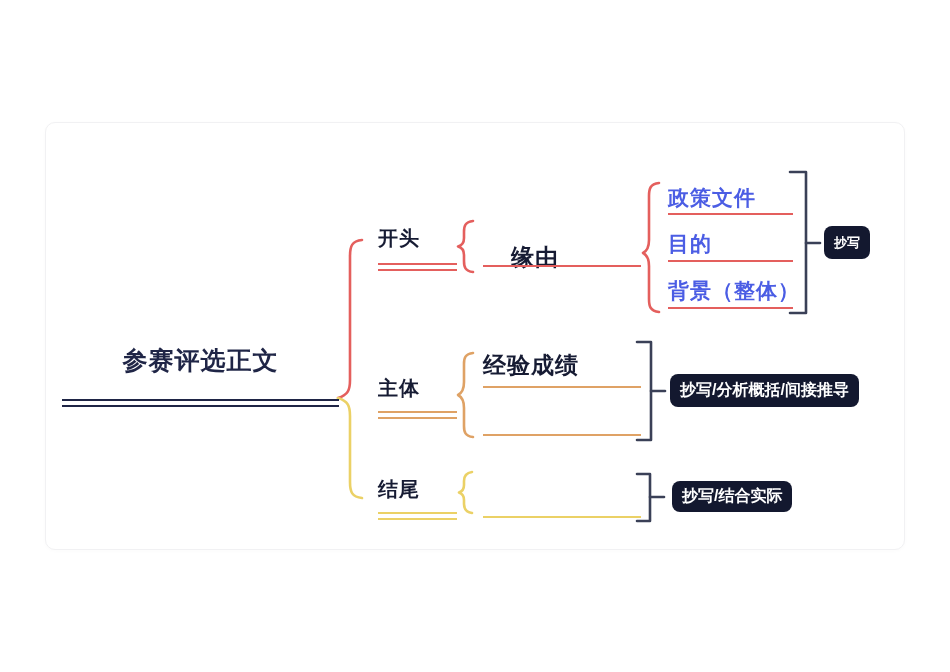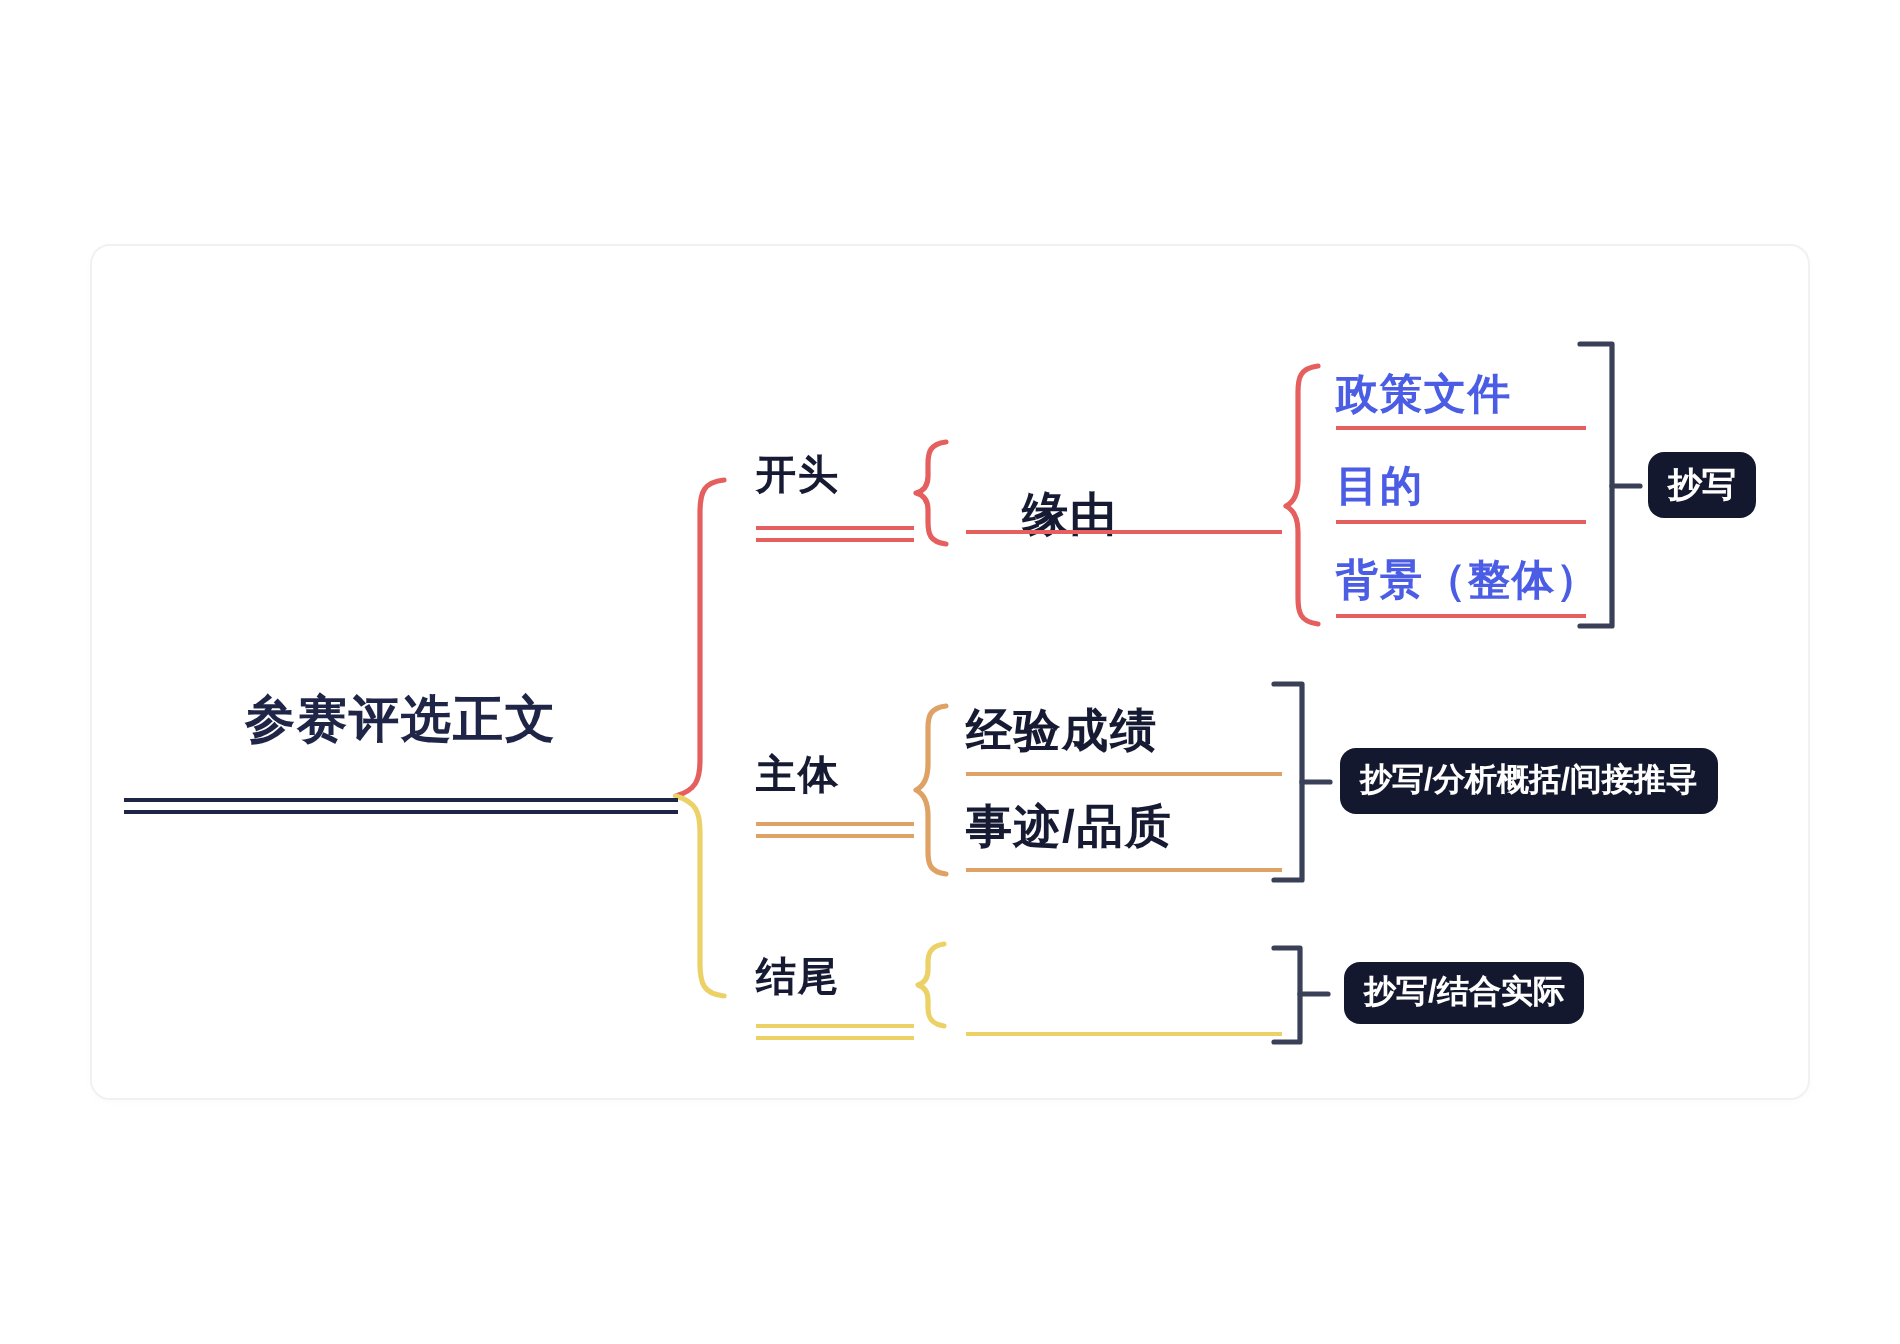--- a/index.html
+++ b/index.html
@@ -82,29 +82,28 @@
 
   <div class="label detail-label" style="left:668px;top:186px;">政策文件</div>
   <div class="uline c-red" style="left:668px;top:213px;width:125px;"></div>
 
   <div class="label detail-label" style="left:668px;top:232px;">目的</div>
   <div class="uline c-red" style="left:668px;top:260px;width:125px;"></div>
 
   <div class="label detail-label" style="left:668px;top:279px;">背景（整体）</div>
   <div class="uline c-red" style="left:668px;top:307px;width:125px;"></div>
 
-  <div class="badge" style="left:824px;top:226px;height:33px;font-size:17px;">抄写</div>
+  <div class="badge" style="left:824px;top:226px;height:33px;font-size:13px;">抄写</div>
 
   <div class="label branch-label" style="left:378px;top:377px;">主体</div>
   <div class="uline uline-double c-orange" style="left:378px;top:411px;width:79px;"></div>
 
   <div class="label sub-label" style="left:483px;top:352px;">经验成绩</div>
   <div class="uline c-orange" style="left:483px;top:386px;width:158px;"></div>
 
-  <div class="label sub-label" style="left:483px;top:400px;">事迹/品质</div>
   <div class="uline c-orange" style="left:483px;top:434px;width:158px;"></div>
 
   <div class="badge" style="left:670px;top:374px;height:33px;font-size:16px;">抄写/分析概括/间接推导</div>
 
   <div class="label branch-label" style="left:378px;top:478px;">结尾</div>
   <div class="uline uline-double c-yellow" style="left:378px;top:512px;width:79px;"></div>
 
   <div class="uline c-yellow" style="left:483px;top:516px;width:158px;"></div>
 
   <div class="badge" style="left:672px;top:481px;height:31px;font-size:16px;">抄写/结合实际</div>

